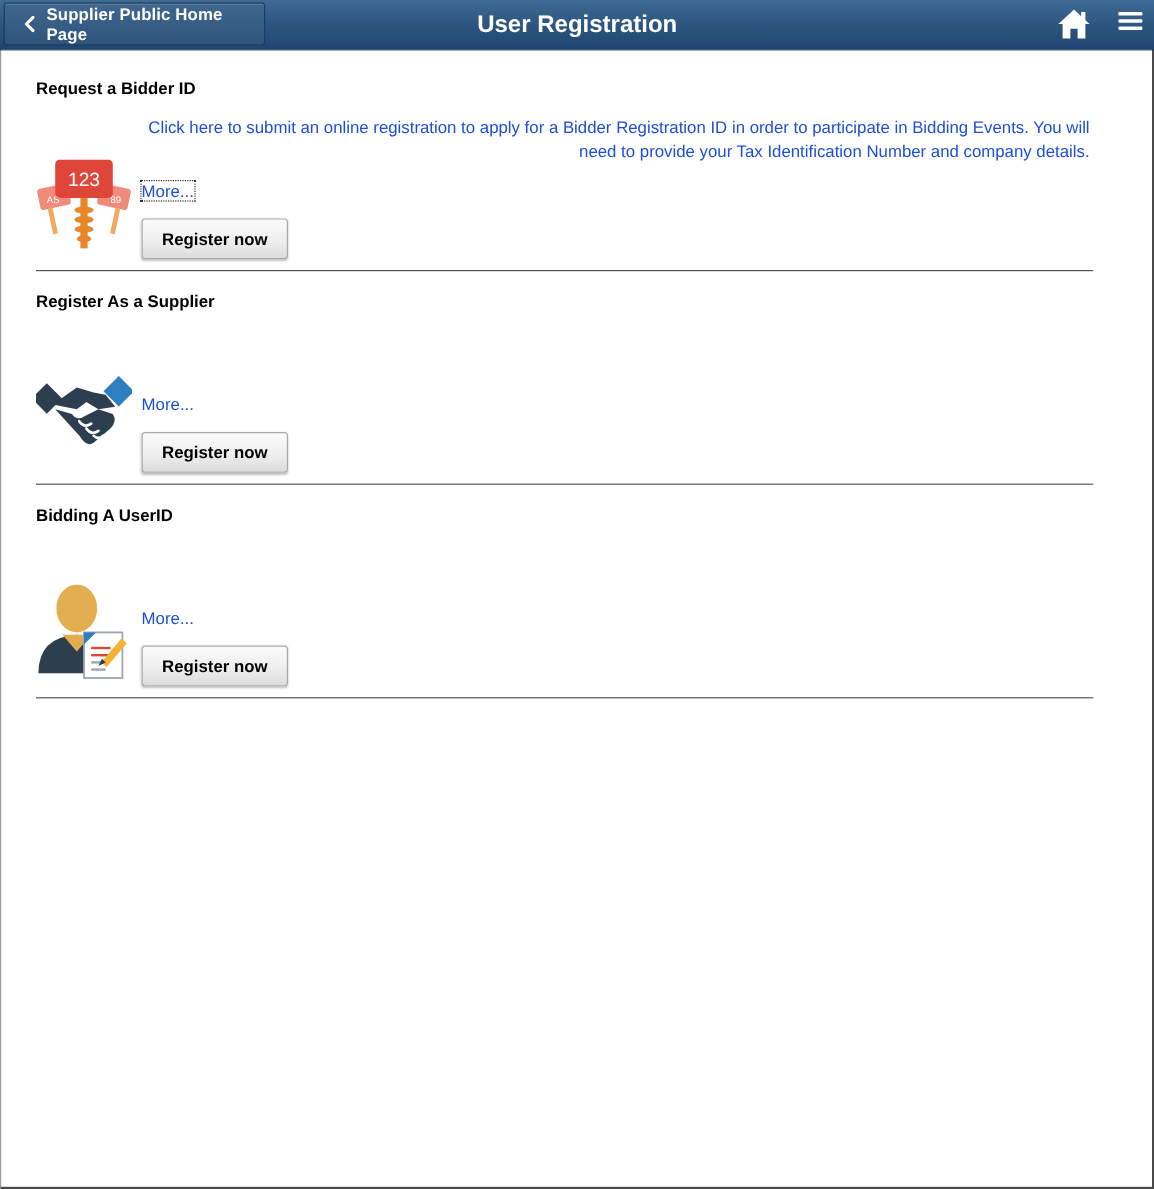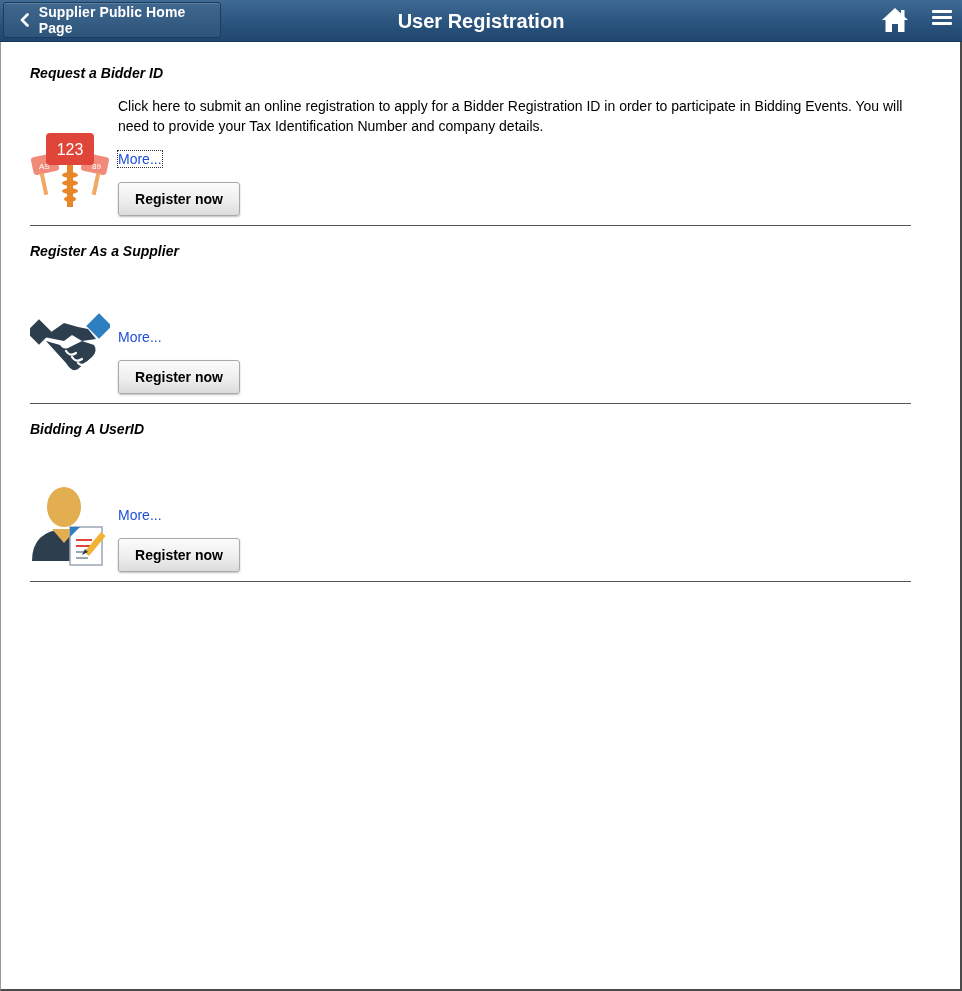--- a/index.html
+++ b/index.html
@@ -32,22 +32,22 @@
   .title {
     position: absolute; left: 0; width: 962px; top: 0; height: 42px;
     text-align: center; line-height: 42px; color: #fff; font-weight: bold; font-size: 20px;
     pointer-events: none;
   }
   .home-btn { position: absolute; left: 880px; top: 6px; width: 30px; height: 30px; cursor: pointer; }
   .menu-btn { position: absolute; left: 930px; top: 8px; width: 24px; height: 24px; cursor: pointer; }
   .menu-btn span { display: block; width: 20px; height: 3px; background: #fff; margin: 2px 2px 3px 2px; border-radius: 1px; }
 
   .section { position: absolute; left: 30px; width: 881px; }
-  .section .heading { position: absolute; left: 0; top: 0; font-weight: bold; font-size: 14px; color: #000; font-style: italic; }
-  .section .desc { position: absolute; left: 88px; top: 32px; width: 790px; font-size: 14px; line-height: 19.5px; color: #000000; }
+  .section .heading { position: absolute; left: 0; top: 0; font-weight: bold; font-size: 14px; color: #000; }
+  .section .desc { position: absolute; left: 88px; top: 32px; width: 790px; font-size: 14px; line-height: 19.5px; color: #1d4ed8; text-align: right; }
   .section .more { position: absolute; left: 88px; font-size: 14px; color: #1d4ed8; text-decoration: none; cursor: pointer; }
   .section .more.focused { outline: 1px dotted #333; outline-offset: 0px; }
   .section .icon { position: absolute; left: 0; width: 80px; height: 80px; }
   .section .register {
     position: absolute; left: 88px; width: 122px; height: 34px;
     background: linear-gradient(to bottom, #fbfbfb 0%, #eeeeee 55%, #dcdcdc 100%);
     border: 1px solid #a9a9a9; border-radius: 3px;
     box-shadow: 0 1px 2px rgba(0,0,0,0.25);
     font-family: "Liberation Sans", sans-serif; font-weight: bold; font-size: 14px; color: #000;
     cursor: pointer;

